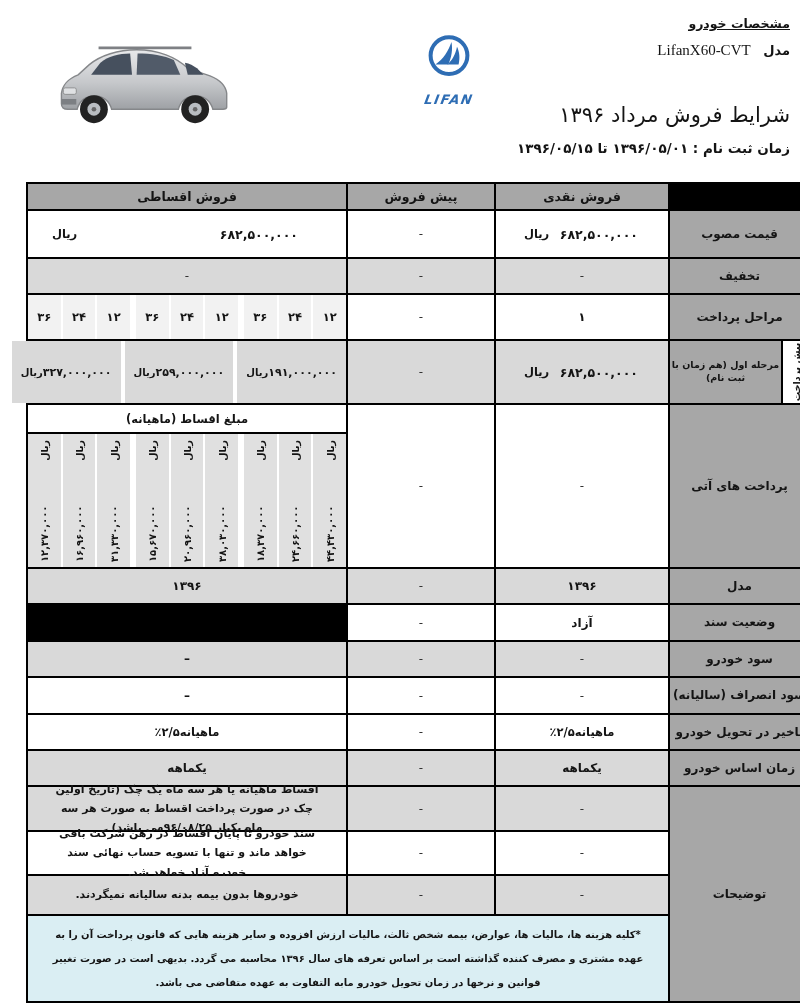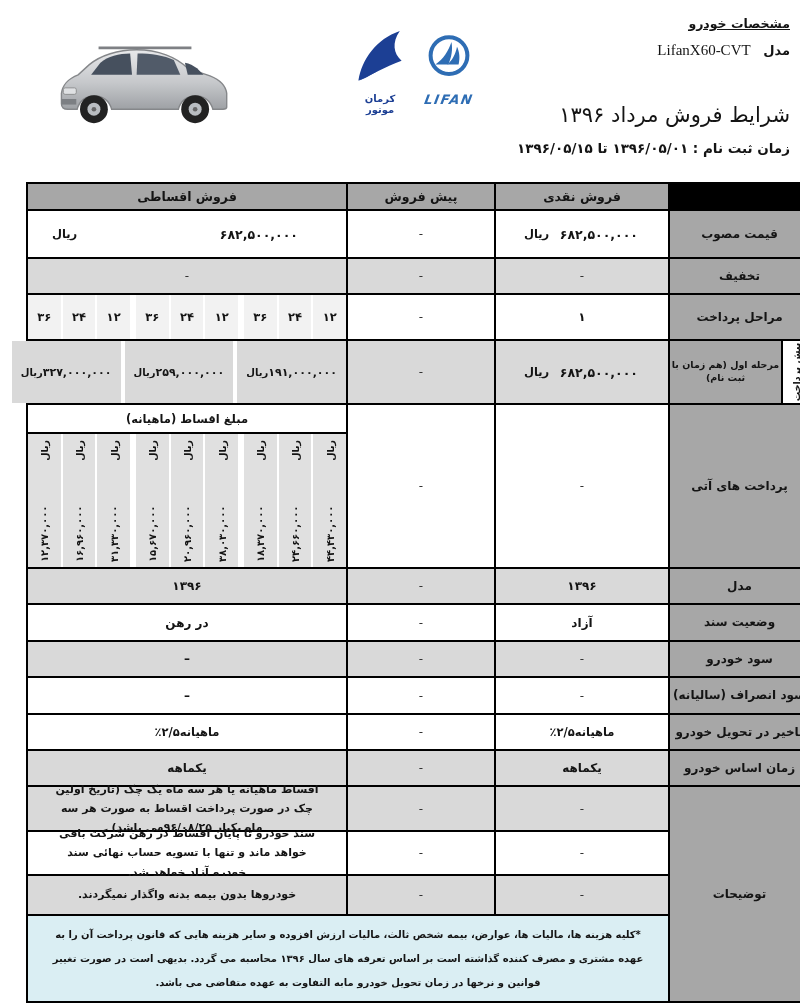--- a/index.html
+++ b/index.html
@@ -96,27 +96,20 @@
       <circle cx="45" cy="81" r="15" fill="#222"></circle>
         <circle cx="45" cy="81" r="7" fill="#b9bdc1"></circle>
         <circle cx="45" cy="81" r="2.5" fill="#666"></circle>
       <circle cx="154" cy="81" r="15" fill="#222"></circle>
         <circle cx="154" cy="81" r="7" fill="#b9bdc1"></circle>
         <circle cx="154" cy="81" r="2.5" fill="#666"></circle>
       <rect x="12" y="58" width="14" height="7" rx="2" fill="#dfe1e3" stroke="#8a8b8d"></rect>
       <path d="M10 70 L26 70 L26 76 L10 76 Z" fill="#7c7f83"></path>
     </svg>
 
-    <div class="logo-kerman">
-      <svg width="54" height="60" viewBox="0 0 60 66" xmlns="http://www.w3.org/2000/svg">
-        <path d="M6 58 C10 34 26 12 52 3 C43 16 45 28 54 36 C37 42 18 53 6 58 Z" fill="#1c3f94"></path>
-        <path d="M6 58 C12 54 20 50 28 47 C20 52 12 57 6 58 Z" fill="#1c3f94"></path>
-      </svg>
-      <div class="brand-txt">کرمان موتور</div>
-    </div>
 
     <div class="logo-lifan">
       <svg width="48" height="56" viewBox="0 0 60 62" xmlns="http://www.w3.org/2000/svg">
         <circle cx="30" cy="28" r="23" fill="none" stroke="#2e6db4" stroke-width="5"></circle>
         <path d="M33 11 C29 23 23 32 13 39 L29 39 C33 31 35 20 33 11 Z" fill="#2e6db4"></path>
         <path d="M40 17 C38 27 34 34 28 39 L42 39 C44 31 43 23 40 17 Z" fill="#2e6db4"></path>
       </svg>
       <div class="brand-txt">LIFAN</div>
     </div>
 
@@ -255,21 +248,20 @@
     </div>
     <div class="c dash" style="grid-area:6/2/8/3">-</div>
     <div class="c dash" style="grid-area:6/3/8/4">-</div>
     <div class="c lbl" style="grid-area:6/4/8/6">پرداخت های آتی</div>
 
     <div class="c gray bold" style="grid-area:8/1/9/2">۱۳۹۶</div>
     <div class="c gray dash" style="grid-area:8/2/9/3">-</div>
     <div class="c gray bold" style="grid-area:8/3/9/4">۱۳۹۶</div>
     <div class="c lbl" style="grid-area:8/4/9/6">مدل</div>
 
-    <div class="c bold" style="grid-area:9/1/10/2">در رهن</div>
     <div class="c dash" style="grid-area:9/2/10/3">-</div>
     <div class="c lbl" style="grid-area:9/4/10/6">وضعیت سند</div>
     <div class="c bold" style="grid-area:9/3/10/4">آزاد</div>
 
     <div class="c gray bold" style="grid-area:10/1/11/2">–</div>
     <div class="c gray dash" style="grid-area:10/2/11/3">-</div>
     <div class="c gray dash" style="grid-area:10/3/11/4">-</div>
     <div class="c lbl" style="grid-area:10/4/11/6">سود خودرو</div>
 
     <div class="c bold" style="grid-area:11/1/12/2">–</div>
@@ -294,21 +286,21 @@
     <div class="c lbl" style="grid-area:13/4/14/6">زمان اساس خودرو</div>
 
     <div class="c gray note" style="grid-area:14/1/15/2">اقساط ماهیانه یا هر سه ماه یک چک (تاریخ اولین چک در صورت پرداخت اقساط به صورت هر سه ماه یکبار ۹۶/۰۸/۲۵می باشد)</div>
     <div class="c gray dash" style="grid-area:14/2/15/3">-</div>
     <div class="c gray dash" style="grid-area:14/3/15/4">-</div>
 
     <div class="c note" style="grid-area:15/1/16/2">سند خودرو تا پایان اقساط در رهن شرکت باقی خواهد ماند و تنها با تسویه حساب نهائی سند خودرو آزاد خواهد شد.</div>
     <div class="c dash" style="grid-area:15/2/16/3">-</div>
     <div class="c dash" style="grid-area:15/3/16/4">-</div>
 
-    <div class="c gray note" style="grid-area:16/1/17/2">خودروها بدون بیمه بدنه واگذار نمیگردند.</div>
+    <div class="c gray note" style="grid-area:16/1/17/2">خودروها بدون بیمه بدنه سالیانه نمیگردند.</div>
     <div class="c gray dash" style="grid-area:16/2/17/3">-</div>
     <div class="c gray dash" style="grid-area:16/3/17/4">-</div>
 
     <div class="c lbl" style="grid-area:14/4/18/6">توضیحات</div>
 
     <div class="foot" style="grid-area:17/1/18/4">*کلیه هزینه ها، مالیات ها، عوارض، بیمه شخص ثالث، مالیات ارزش افزوده و سایر هزینه هایی که قانون پرداخت آن را به عهده مشتری و مصرف کننده گذاشته است بر اساس تعرفه های سال ۱۳۹۶ محاسبه می گردد. بدیهی است در صورت تغییر قوانین و نرخها در زمان تحویل خودرو مابه التفاوت به عهده متقاضی می باشد.</div>
   </div>
 </div>
 
 </body></html>

